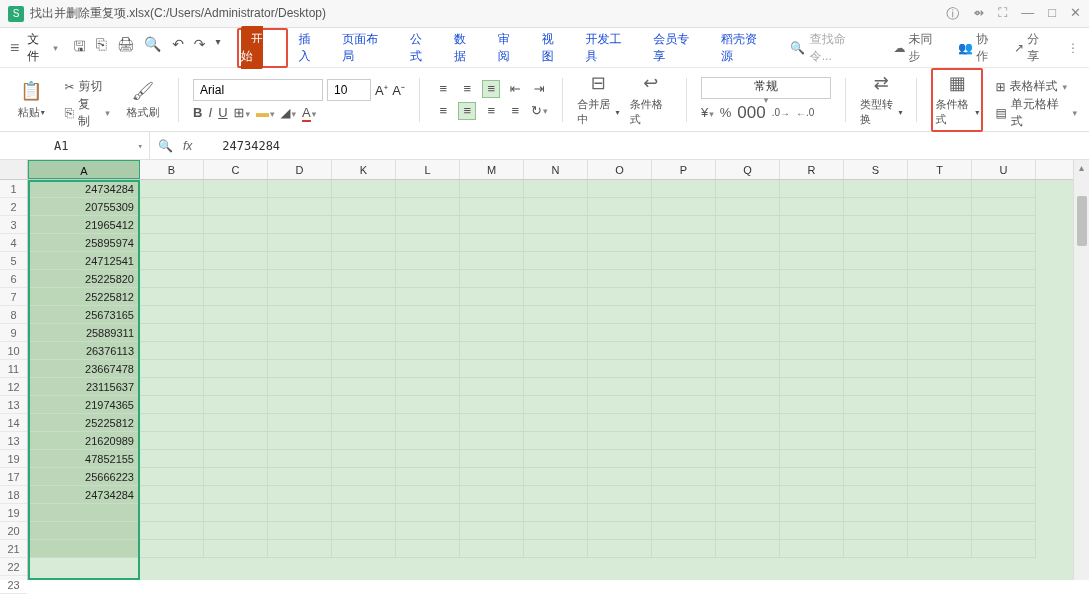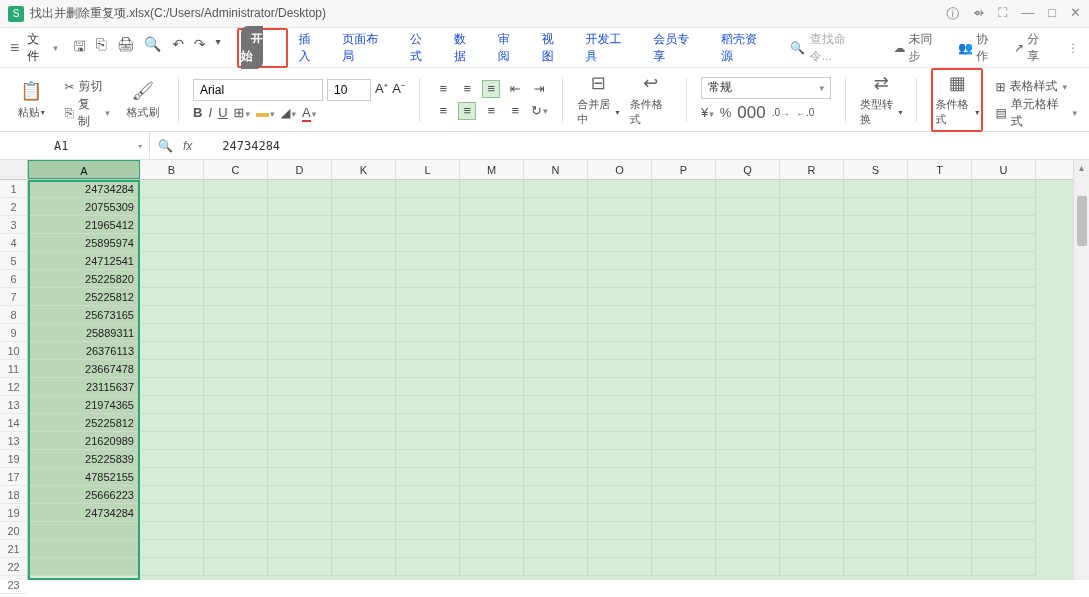--- a/index.html
+++ b/index.html
@@ -13,47 +13,47 @@
 .titlebar .winctl span { color: #888; cursor: pointer; font-size: 13px; }
 
 
 .menubar { height: 40px; display: flex; align-items: center; padding: 0 10px; gap: 6px; border-bottom: 1px solid #e8e8e8; }
 .menubar .ham { color: #666; font-size: 16px; cursor: pointer; margin-right: 2px; }
 .menubar .file-btn { color: #333; font-size: 12px; display: flex; align-items: center; gap: 2px; margin-right: 10px; cursor: pointer; }
 .menubar .qat { display: flex; gap: 10px; margin-right: 10px; }
 .menubar .qat span { color: #555; font-size: 14px; cursor: pointer; }
 .menubar .tabs { display: flex; align-items: center; gap: 0; }
 .menubar .tab { padding: 6px 10px; color: #1d4ed8; cursor: pointer; font-size: 12px; }
-.menubar .tab.active { background: #737373; color: #fff; border-radius: 7px; font-weight: bold; }
+.menubar .tab.active { background: #c2410c; color: #fff; border-radius: 2px; }
 .menubar .hl-box1 { border: 2px solid #e74c3c; padding: 1px 2px; border-radius: 2px; }
 .menubar .spacer { flex: 1; }
 .menubar .search { color: #aaa; font-size: 12px; margin-right: 20px; display:flex; align-items:center; gap:4px;}
 .menubar .right-acts { display: flex; gap: 14px; color: #666; font-size: 12px; }
 .menubar .right-acts span { cursor: pointer; display:flex; align-items:center; gap:3px;}
 .menubar .more { margin-left: 10px; color: #888; cursor:pointer; }
 
 
 .ribbon { height: 64px; display: flex; align-items: center; padding: 4px 10px; border-bottom: 1px solid #e0e0e0; gap: 10px; }
 .rgroup { display: flex; flex-direction: column; gap: 4px; height: 56px; justify-content: center; }
 .rgroup.row2 { display:flex; flex-direction:column; gap:4px;}
 .rbtn-big { display: flex; flex-direction: column; align-items: center; justify-content: center; width: 44px; height: 56px; cursor: pointer; color: #555; }
 .rbtn-big .ic { font-size: 18px; color: #666; }
 .rbtn-big .lbl { font-size: 11px; margin-top: 3px; display:flex; align-items:center; gap:1px;}
 .rbtn-sm { display: flex; align-items: center; gap: 4px; cursor: pointer; color: #555; font-size: 12px; height: 22px; padding: 0 2px;}
 .sep { width: 1px; background: #e0e0e0; height: 44px; margin: 0 4px; }
-.font-sel { display: inline-flex; align-items: flex-start; gap: 4px; }
+.font-sel { display: inline-flex; align-items: center; gap: 4px; }
 .font-sel input { border: 1px solid #ccc; height: 22px; padding: 0 6px; font-size: 12px; }
 .font-name { width: 130px; }
 .font-size { width: 44px; }
 .icon-row { display: flex; gap: 6px; align-items: center; }
 .icon-row span { cursor: pointer; color: #555; font-size: 13px; }
 .dd::after { content: "▾"; font-size: 9px; color: #888; margin-left: 1px; }
 .align-btn { display:inline-flex; width:18px; height:18px; align-items:center; justify-content:center; }
 .align-btn.sel { background:#d8ecd8; border:1px solid #8ec58e; }
-.numfmt-sel { border:1px solid #ccc; width:130px; height:22px; padding:0 6px; font-size:12px; display:flex; align-items:center; justify-content:space-between; cursor:pointer;}
+.numfmt-sel { border:1px solid #ccc; width:130px; height:22px; padding:0 6px; font-size:12px; display:flex; align-items:center; justify-content:space-between; cursor:pointer;flex-direction:column;}
 .hl-box2 { border: 2px solid #e74c3c; padding: 2px 2px; border-radius: 2px; }
 
 
 .fbar { height: 28px; display: flex; align-items: center; border-bottom: 1px solid #e0e0e0; }
 .namebox { width: 150px; border-right: 1px solid #e0e0e0; height: 100%; display: flex; align-items: center; padding: 0 10px 0 54px; font-family: monospace; font-size: 12px; position:relative;}
 .namebox::after { content:"▾"; position:absolute; right:6px; color:#888; font-size:9px;}
 .fx-area { flex: 1; display: flex; align-items: center; padding: 0 8px; gap: 10px; }
 .fx-area .zoom-ic { color:#888; cursor:pointer; }
 .fx-area .fx { font-style: italic; color: #666; font-size: 12px; }
 .fx-area .fval { font-family: monospace; font-size: 12px; margin-left: 20px;}
@@ -559,37 +559,20 @@
         <div class="cc"></div>
         <div class="cc"></div>
         <div class="cc"></div>
         <div class="cc"></div>
         <div class="cc"></div>
         <div class="cc"></div>
         <div class="cc"></div>
         <div class="cc"></div>
       </div>
       <div class="crow">
-        <div class="cc first">25225839</div>
-        <div class="cc"></div>
-        <div class="cc"></div>
-        <div class="cc"></div>
-        <div class="cc"></div>
-        <div class="cc"></div>
-        <div class="cc"></div>
-        <div class="cc"></div>
-        <div class="cc"></div>
-        <div class="cc"></div>
-        <div class="cc"></div>
-        <div class="cc"></div>
-        <div class="cc"></div>
-        <div class="cc"></div>
-        <div class="cc"></div>
-      </div>
-      <div class="crow">
         <div class="cc first">47852155</div>
         <div class="cc"></div>
         <div class="cc"></div>
         <div class="cc"></div>
         <div class="cc"></div>
         <div class="cc"></div>
         <div class="cc"></div>
         <div class="cc"></div>
         <div class="cc"></div>
         <div class="cc"></div>

